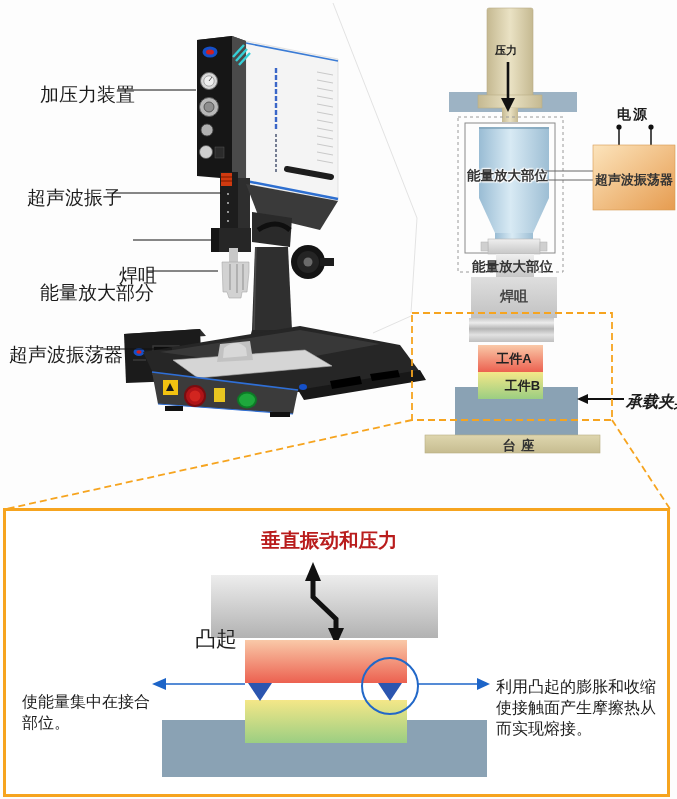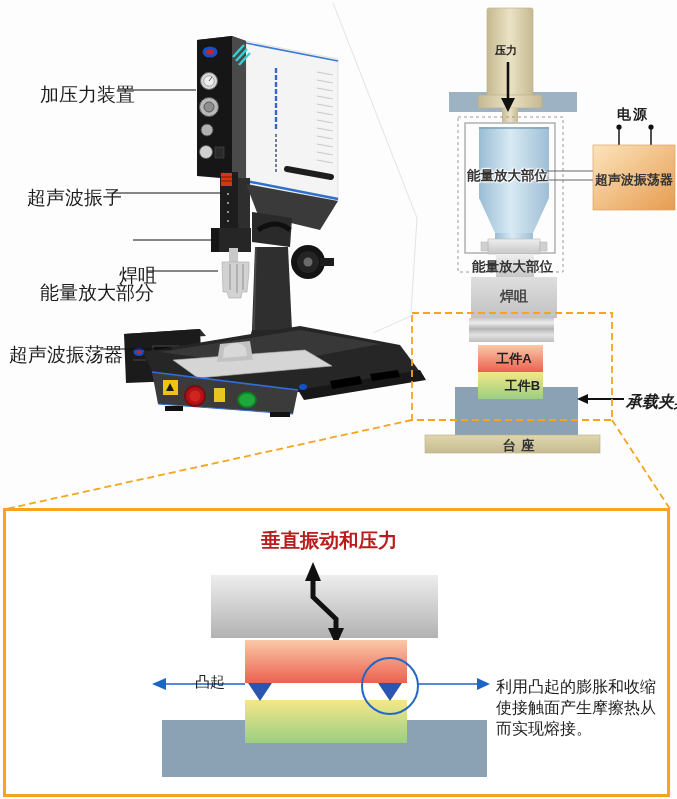--- a/index.html
+++ b/index.html
@@ -267,18 +267,20 @@
   <div class="lbl b ctr" style="left:593px;top:171px;width:82px;font-size:13px;color:#333;">超声波振荡器</div>
   <div class="lbl b halo" style="left:467px;top:167px;font-size:13.5px;color:#333;">能量放大部位</div>
   <div class="lbl b" style="left:472px;top:258px;font-size:13.5px;color:#333;">能量放大部位</div>
   <div class="lbl b ctr" style="left:471px;top:288px;width:86px;font-size:14px;color:#444;">焊咀</div>
   <div class="lbl b ctr" style="left:478px;top:350px;width:72px;font-size:13px;color:#222;">工件A</div>
   <div class="lbl b ctr" style="left:478px;top:377px;width:89px;font-size:13px;color:#222;">工件B</div>
   <div class="lbl b" style="left:626px;top:392px;font-size:16px;font-style:italic;">承载夹具</div>
   <div class="lbl b ctr" style="left:407px;top:437px;width:212px;font-size:13.5px;color:#333;letter-spacing:5px;margin-left:8px;">台座</div>
 
   <div class="lbl b" style="left:261px;top:527px;font-size:19.5px;color:#b91c1c;">垂直振动和压力</div>
-  <div class="lbl" style="left:195px;top:673px;font-size:15px;">凸起</div>
+  <div class="lbl" style="left:195px;top:625px;font-size:21px;">凸起</div>
+  <div class="lbl prewrap" style="left:22px;top:663px;font-size:16px;line-height:21px;">使能量集中在接合
+部位。</div>
   <div class="lbl prewrap" style="left:496px;top:648px;font-size:16px;line-height:21px;">利用凸起的膨胀和收缩
 使接触面产生摩擦热从
 而实现熔接。</div>
 
 </div>
 
 </body></html>

